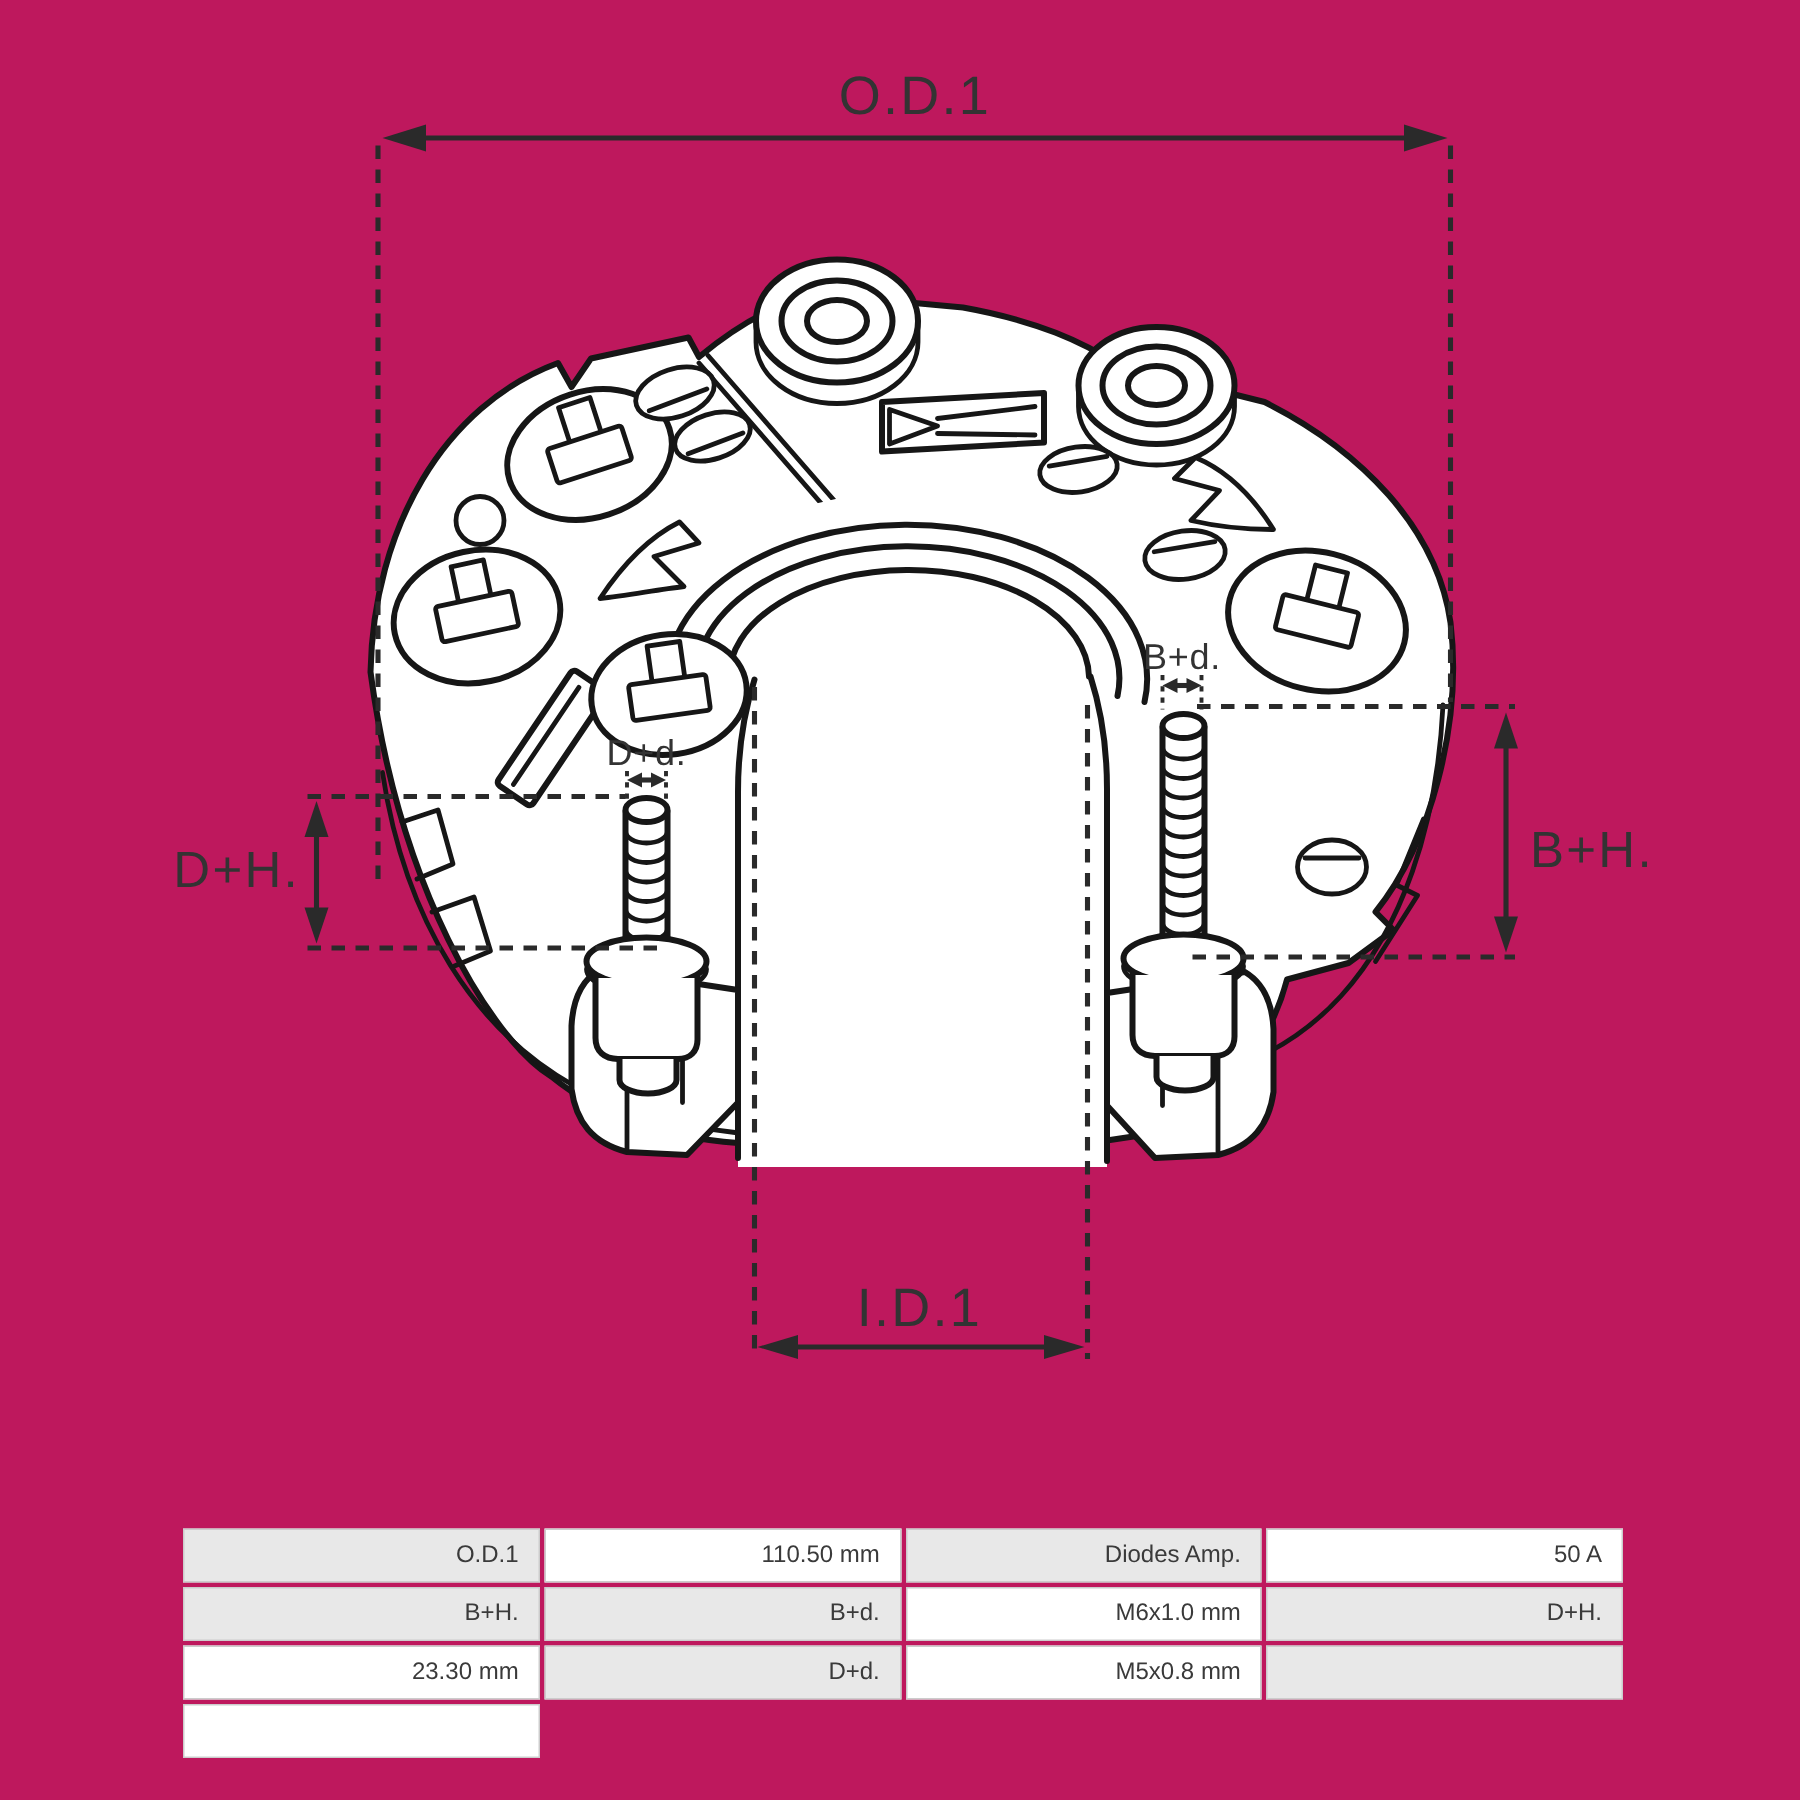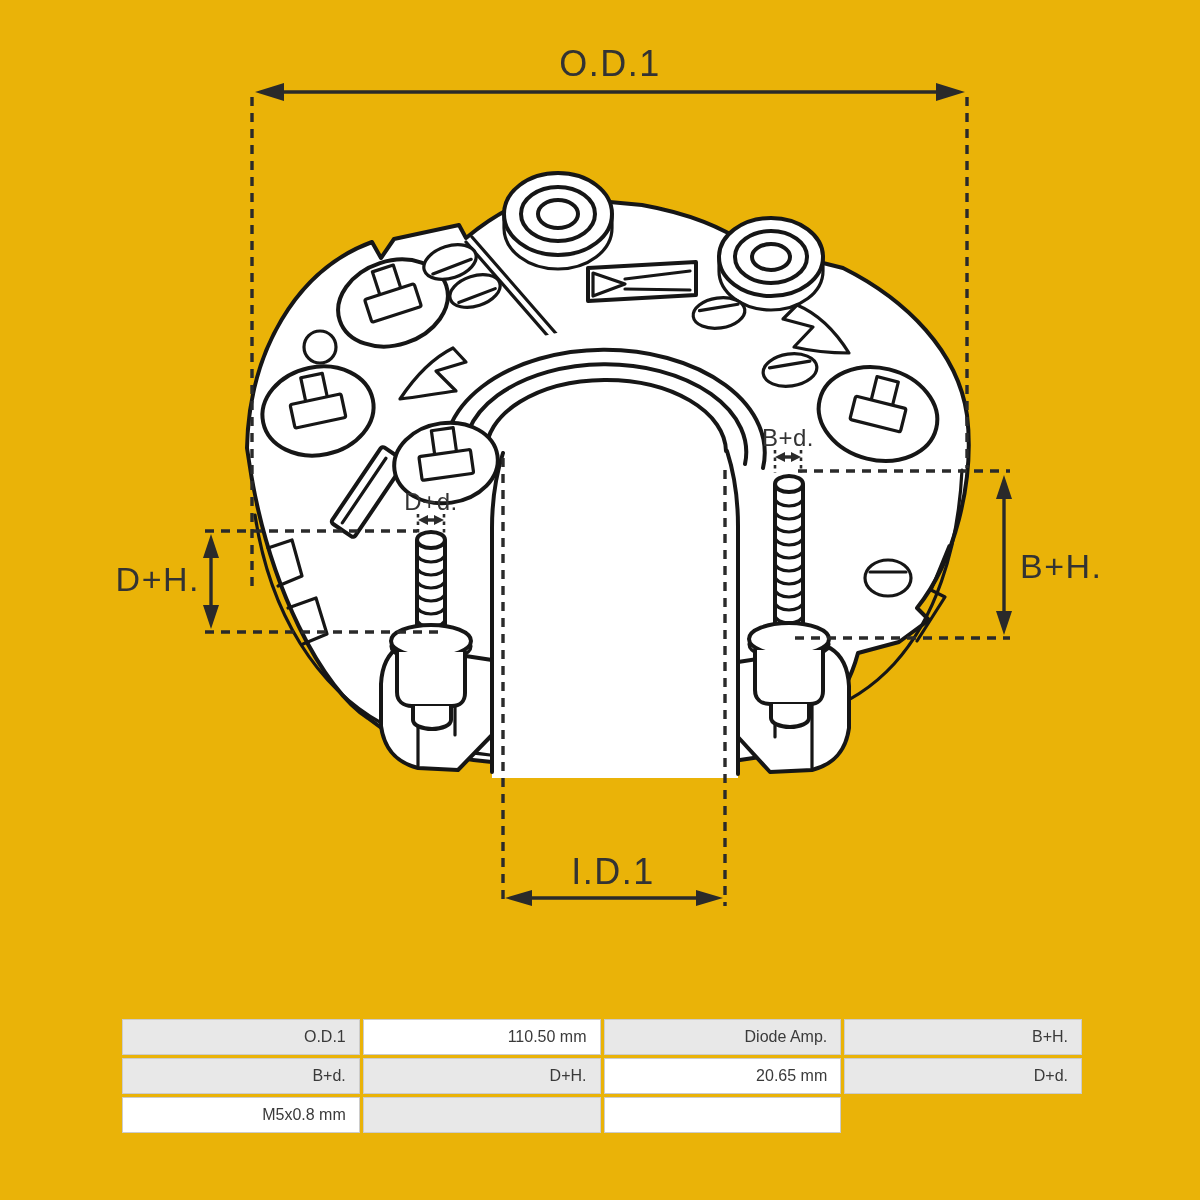--- a/index.html
+++ b/index.html
@@ -1,16 +1,16 @@
 <!DOCTYPE html>
 <html><head>
 <meta charset="utf-8">
 <style>
   html,body{margin:0;padding:0;background:#fff;}
-  .page{position:relative;width:1200px;height:1200px;background:#eab308;overflow:hidden;
+  .page{position:relative;width:1200px;height:1200px;background:#be185d;overflow:hidden;
         font-family:"Liberation Sans",sans-serif;}
   .diagram{position:absolute;left:0;top:0;width:1200px;height:1000px;}
   .dim-text{font-family:"Liberation Sans",sans-serif;fill:#333333;letter-spacing:1.5px;}
   .dim-big{font-size:36px;}
   .dim-mid{font-size:34px;}
   .dim-small{font-size:24px;letter-spacing:0.5px;}
   .ln{stroke:#161616;stroke-width:4;fill:none;stroke-linejoin:round;stroke-linecap:round;}
   .lnf{stroke:#161616;stroke-width:4;fill:#ffffff;stroke-linejoin:round;stroke-linecap:round;}
   .thin{stroke-width:3.2;}
   .mask{fill:#ffffff;stroke:none;}
@@ -232,25 +232,27 @@
       <line class="dim" x1="423" y1="520" x2="439" y2="520" stroke-width="2.6"></line>
       <polygon class="ah" points="418,520 428,515 428,525"></polygon>
       <polygon class="ah" points="444,520 434,515 434,525"></polygon>
     </g>
   </svg>
 
   <div class="spec-table">
     <div class="cell lab">O.D.1</div>
     <div class="cell val">110.50 mm</div>
 
-    <div class="cell lab">Diode Amp.</div>
+    <div class="cell lab">Diodes Amp.</div>
+    <div class="cell val">50 A</div>
     <div class="cell lab">B+H.</div>
 
     <div class="cell lab">B+d.</div>
+    <div class="cell val">M6x1.0 mm</div>
     <div class="cell lab">D+H.</div>
-    <div class="cell val">20.65 mm</div>
+    <div class="cell val">23.30 mm</div>
 
     <div class="cell lab">D+d.</div>
     <div class="cell val">M5x0.8 mm</div>
     <div class="cell lab"></div>
     <div class="cell val"></div>
   </div>
 </div>
 
 </body></html>

